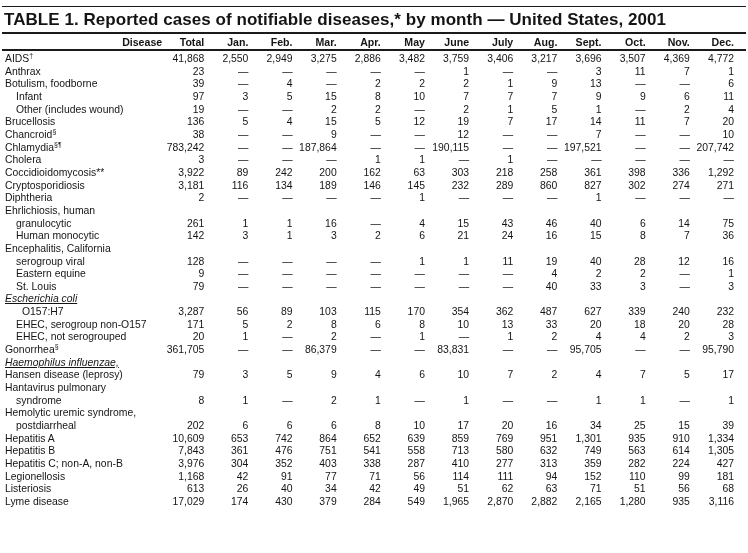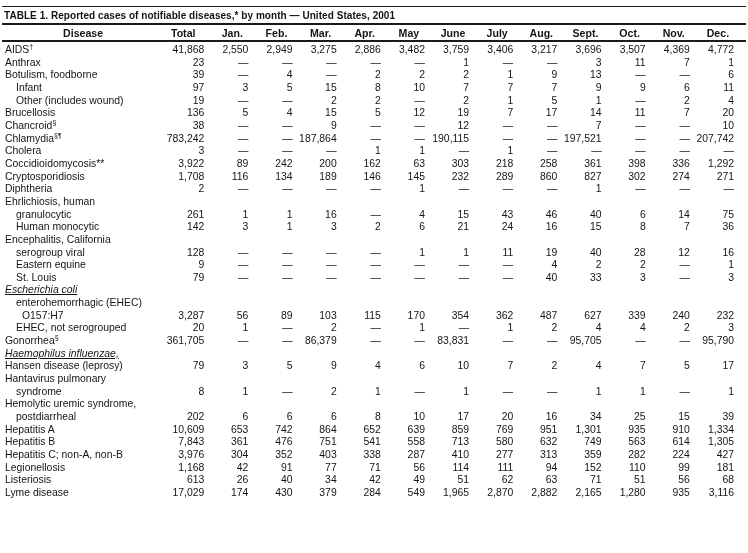--- a/index.html
+++ b/index.html
@@ -7,41 +7,41 @@
   body {
     width:748px; height:553px; overflow:hidden;
     font-family:"Liberation Sans", sans-serif;
     color:#141414;
     -webkit-font-smoothing:antialiased;
   }
   .page { width:748px; height:553px; padding:6px 2px 0 2px; background:#fff; }
   .title {
     border-top:1px solid #1a1a1a;
     font-weight:bold;
-    font-size:10px;
+    font-size:17px;
     letter-spacing:0.05px;
     padding:3px 0 2px 2px;
     white-space:nowrap;
   }
   table {
     border-collapse:collapse;
     table-layout:fixed;
     width:744px;
   }
   thead th {
     font-weight:bold;
     font-size:10.6px;
     border-top:2px solid #1a1a1a;
     border-bottom:2px solid #1a1a1a;
     height:17px;
     vertical-align:middle;
     white-space:nowrap;
   }
-  th.col-disease { text-align:center; padding-left:2px; }
-  th.col-num { padding-right:12px; }
+  th.col-disease { text-align:right; padding-left:2px; }
+  th.col-num { text-align:right; padding-right:12px; }
   tbody td {
     font-size:10.4px;
     height:12.66px;
     line-height:12.66px;
     vertical-align:middle;
     white-space:nowrap;
   }
   tbody tr:first-child td { padding-top:2px; }
   td.disease { text-align:left; padding-left:3px; overflow:visible; }
   td.disease.ind1 { padding-left:14px; }
@@ -251,21 +251,21 @@
           <td class="num">303</td>
           <td class="num">218</td>
           <td class="num">258</td>
           <td class="num">361</td>
           <td class="num">398</td>
           <td class="num">336</td>
           <td class="num">1,292</td>
         </tr>
         <tr>
           <td class="disease ind0"><span>Cryptosporidiosis</span></td>
-          <td class="num">1,708</td>
+          <td class="num">3,181</td>
           <td class="num">116</td>
           <td class="num">134</td>
           <td class="num">189</td>
           <td class="num">146</td>
           <td class="num">145</td>
           <td class="num">232</td>
           <td class="num">289</td>
           <td class="num">860</td>
           <td class="num">827</td>
           <td class="num">302</td>
@@ -395,36 +395,20 @@
           <td class="num">—</td>
           <td class="num">—</td>
           <td class="num">40</td>
           <td class="num">33</td>
           <td class="num">3</td>
           <td class="num">—</td>
           <td class="num">3</td>
         </tr>
         <tr>
           <td class="disease ind0 it"><span>Escherichia coli</span></td>
-          <td class="num"></td>
-          <td class="num"></td>
-          <td class="num"></td>
-          <td class="num"></td>
-          <td class="num"></td>
-          <td class="num"></td>
-          <td class="num"></td>
-          <td class="num"></td>
-          <td class="num"></td>
-          <td class="num"></td>
-          <td class="num"></td>
-          <td class="num"></td>
-          <td class="num"></td>
-        </tr>
-        <tr>
-          <td class="disease ind1"><span>enterohemorrhagic (EHEC)</span></td>
           <td class="num"></td>
           <td class="num"></td>
           <td class="num"></td>
           <td class="num"></td>
           <td class="num"></td>
           <td class="num"></td>
           <td class="num"></td>
           <td class="num"></td>
           <td class="num"></td>
           <td class="num"></td>
@@ -442,20 +426,36 @@
           <td class="num">170</td>
           <td class="num">354</td>
           <td class="num">362</td>
           <td class="num">487</td>
           <td class="num">627</td>
           <td class="num">339</td>
           <td class="num">240</td>
           <td class="num">232</td>
         </tr>
         <tr>
+          <td class="disease ind1"><span>EHEC, serogroup non-O157</span></td>
+          <td class="num">171</td>
+          <td class="num">5</td>
+          <td class="num">2</td>
+          <td class="num">8</td>
+          <td class="num">6</td>
+          <td class="num">8</td>
+          <td class="num">10</td>
+          <td class="num">13</td>
+          <td class="num">33</td>
+          <td class="num">20</td>
+          <td class="num">18</td>
+          <td class="num">20</td>
+          <td class="num">28</td>
+        </tr>
+        <tr>
           <td class="disease ind1"><span>EHEC, not serogrouped</span></td>
           <td class="num">20</td>
           <td class="num">1</td>
           <td class="num">—</td>
           <td class="num">2</td>
           <td class="num">—</td>
           <td class="num">1</td>
           <td class="num">—</td>
           <td class="num">1</td>
           <td class="num">2</td>

